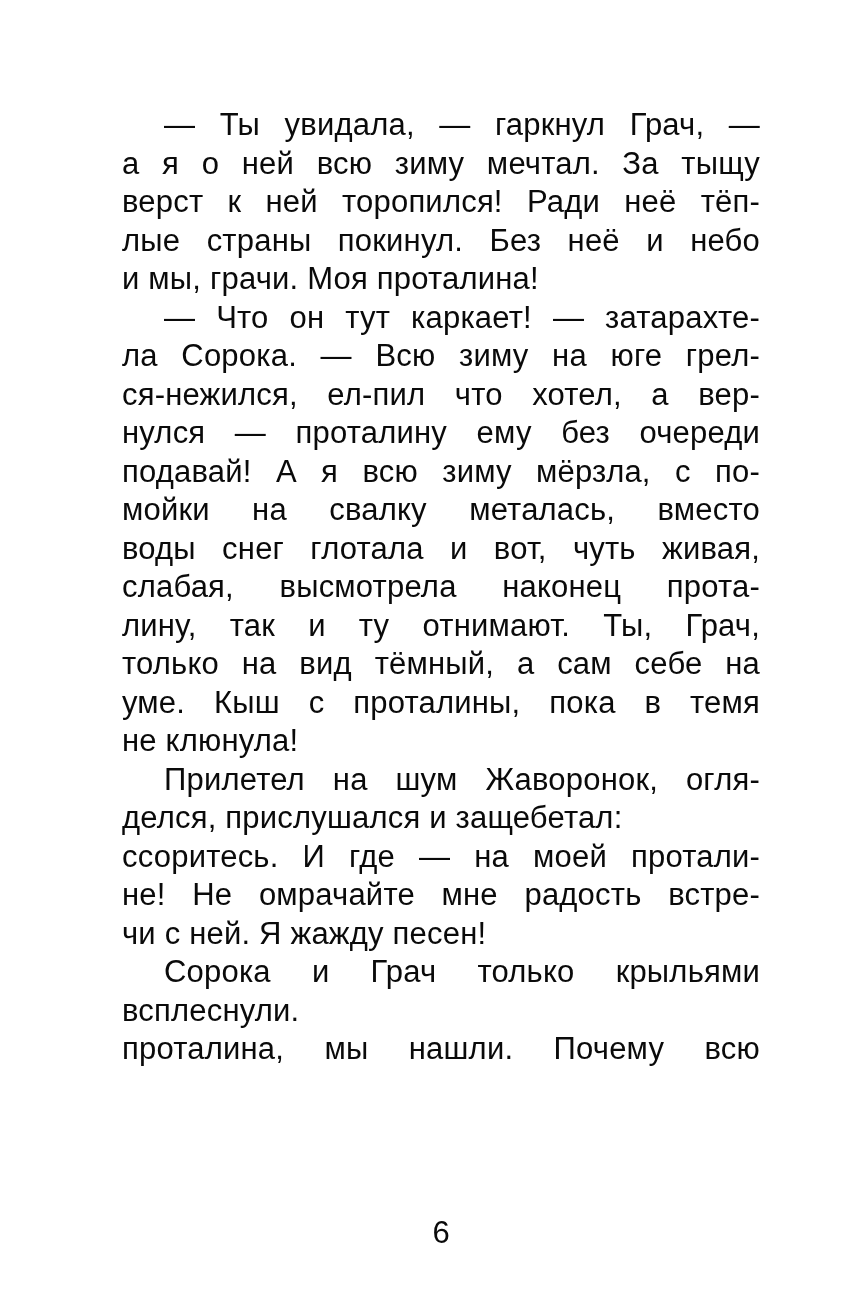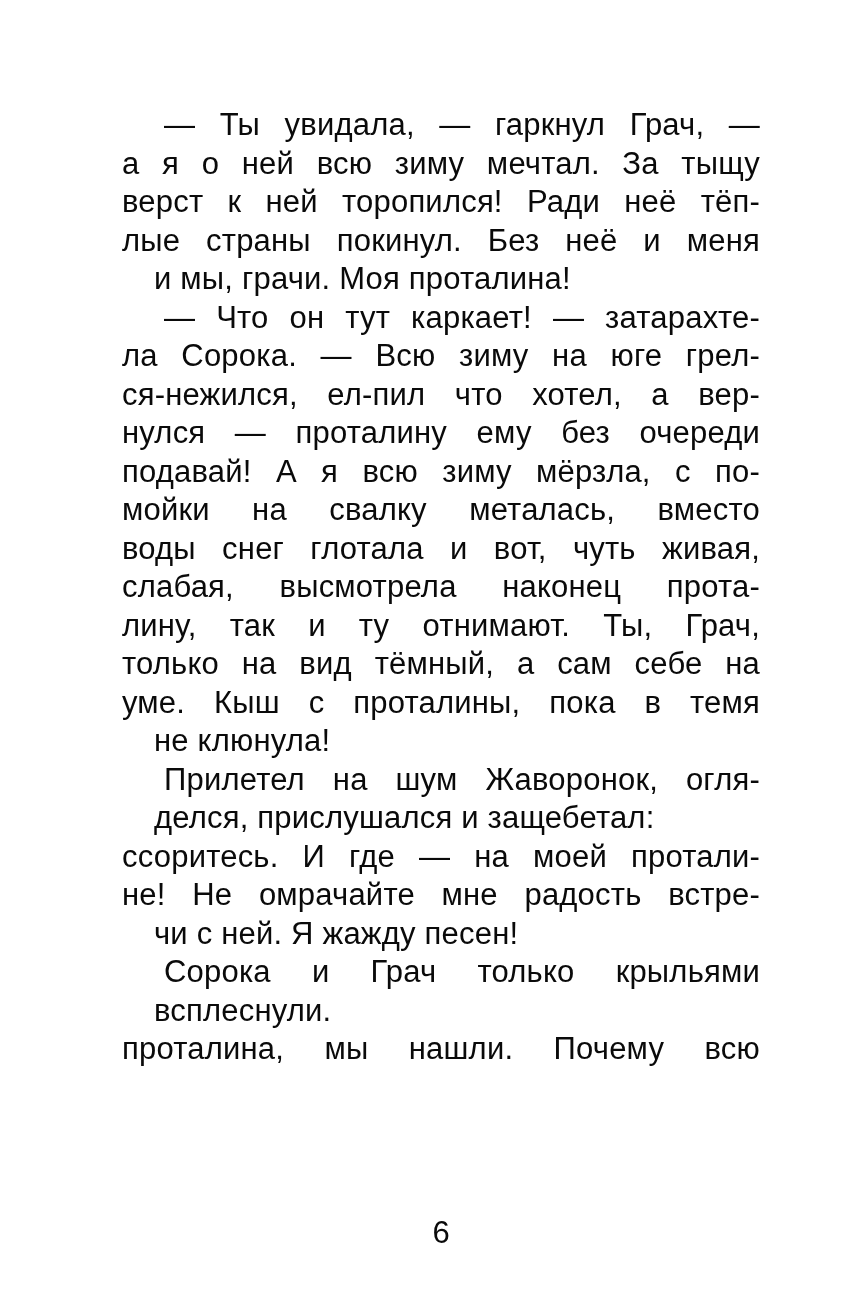--- a/index.html
+++ b/index.html
@@ -28,21 +28,20 @@
     font-size: 31px;
     letter-spacing: 0.2px;
     text-align: justify;
     text-align-last: justify;
     overflow: visible;
   }
   .line.last {
     text-align: center;
     text-align-last: left;
     white-space: nowrap;
-    margin-left: 32px;
   }
   .line.ind {
     padding-left: 42px;
   }
   .page-num {
     position: absolute;
     left: 122px;
     top: 1213px;
     width: 638px;
     height: 40px;
@@ -53,21 +52,21 @@
   }
 </style>
 </head>
 <body>
 
 <div class="page">
   <div class="text-block">
       <div class="line ind">— Ты  увидала, — гаркнул  Грач, —</div>
       <div class="line">а я о ней всю зиму мечтал. За тыщу</div>
       <div class="line">верст к ней торопился! Ради неё тёп-</div>
-      <div class="line">лые страны покинул. Без неё и меня</div>
+      <div class="line">лые страны покинул. Без неё и небо</div>
       <div class="line last">и мы, грачи. Моя проталина!</div>
       <div class="line ind">— Что он тут каркает! — затарахте-</div>
       <div class="line">ла Сорока. — Всю зиму на юге грел-</div>
       <div class="line">ся-нежился, ел-пил что хотел, а вер-</div>
       <div class="line">нулся — проталину ему без очереди</div>
       <div class="line">подавай! А я всю зиму мёрзла, с по-</div>
       <div class="line">мойки на свалку металась, вместо</div>
       <div class="line">воды снег глотала и вот, чуть живая,</div>
       <div class="line">слабая, высмотрела наконец прота-</div>
       <div class="line">лину, так и ту отнимают. Ты, Грач,</div>

